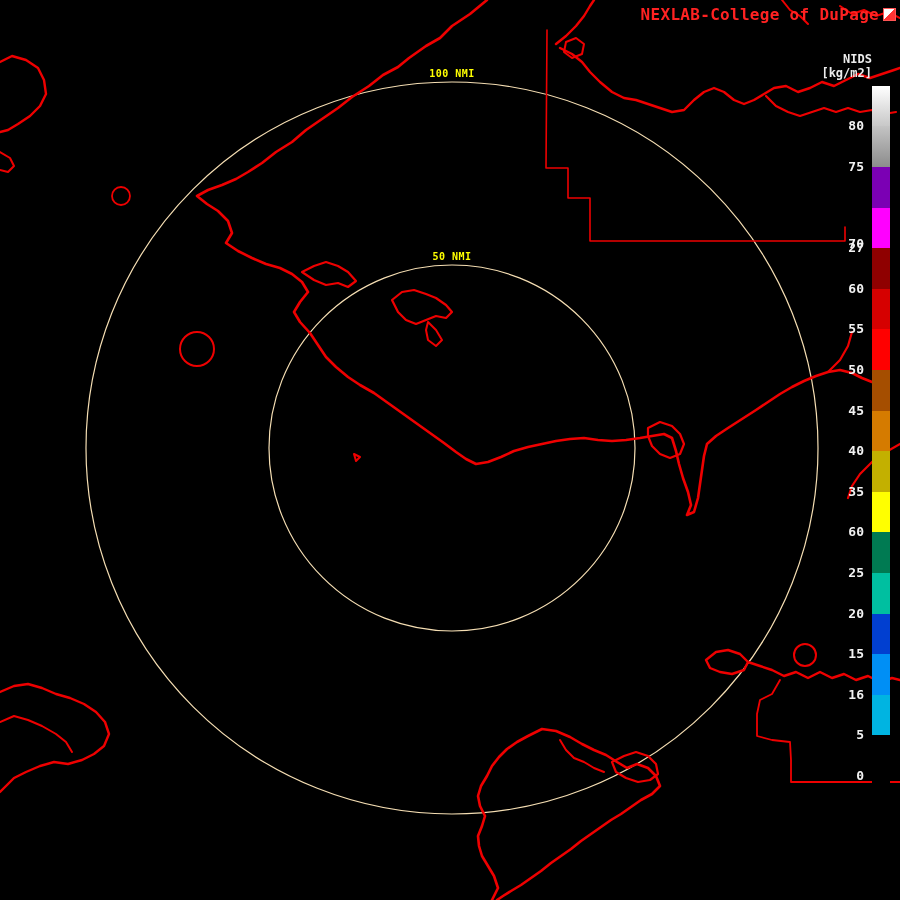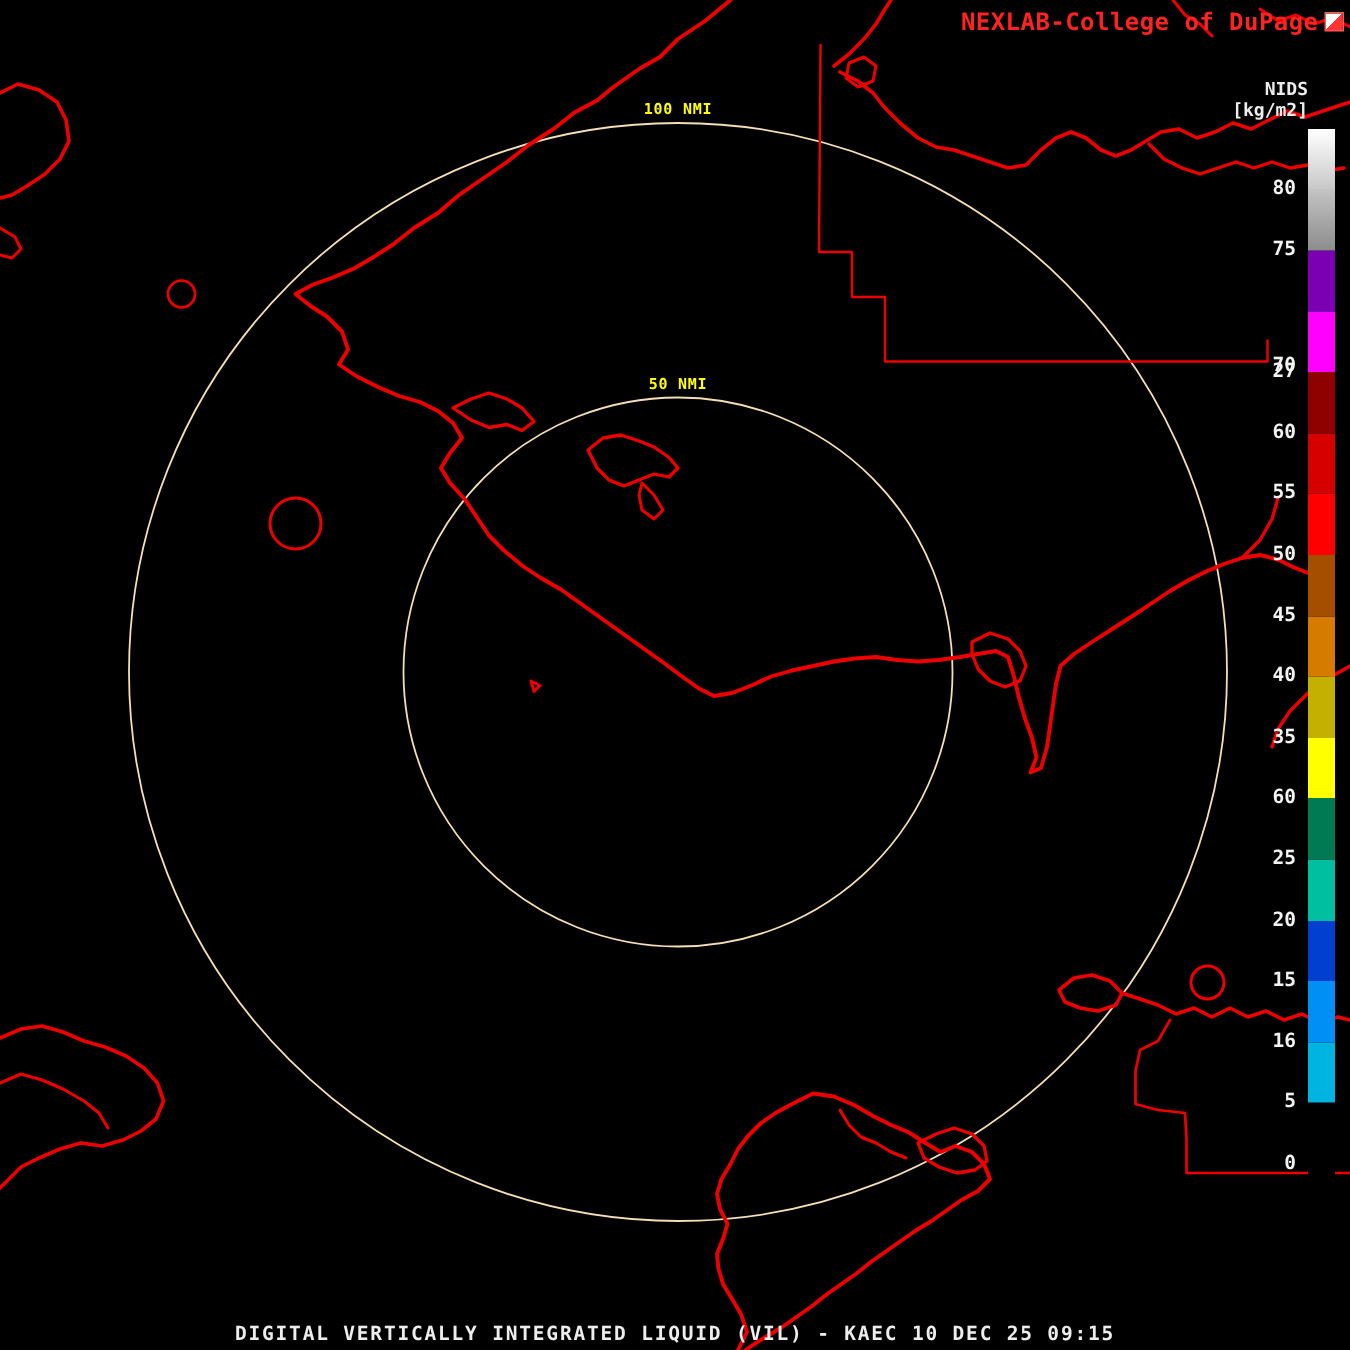--- a/index.html
+++ b/index.html
@@ -61,21 +61,20 @@
     </svg>
 
   <div class="brand-row">
     <span class="brand-text">NEXLAB-College of DuPage</span>
     <span class="logo"></span>
   </div>
 
   <div class="nids-label">NIDS</div>
   <div class="units-label">[kg/m2]</div>
 
-  <div class="footer-caption">DIGITAL VERTICALLY INTEGRATED LIQUID (VIL) - KAEC 10 DEC 25 09:15</div>
 
 <div class="ring-label" style="left: 452px; top: 251px; color: rgb(255, 255, 0);">50 NMI</div>
     <div class="ring-label" style="left: 452px; top: 68px; color: rgb(255, 255, 0);">100 NMI</div>
     <div class="cb-seg" style="top: 735.4px; height: 54.6px; background: rgb(0, 0, 0);"></div>
     <div class="cb-seg" style="top: 694.8px; height: 40.6px; background: rgb(0, 180, 225);"></div>
     <div class="cb-seg" style="top: 654.2px; height: 40.6px; background: rgb(0, 143, 245);"></div>
     <div class="cb-seg" style="top: 613.6px; height: 40.6px; background: rgb(1, 63, 208);"></div>
     <div class="cb-seg" style="top: 573px; height: 40.6px; background: rgb(0, 191, 160);"></div>
     <div class="cb-seg" style="top: 532.4px; height: 40.6px; background: rgb(0, 122, 82);"></div>
     <div class="cb-seg" style="top: 491.8px; height: 40.6px; background: rgb(255, 255, 0);"></div>

